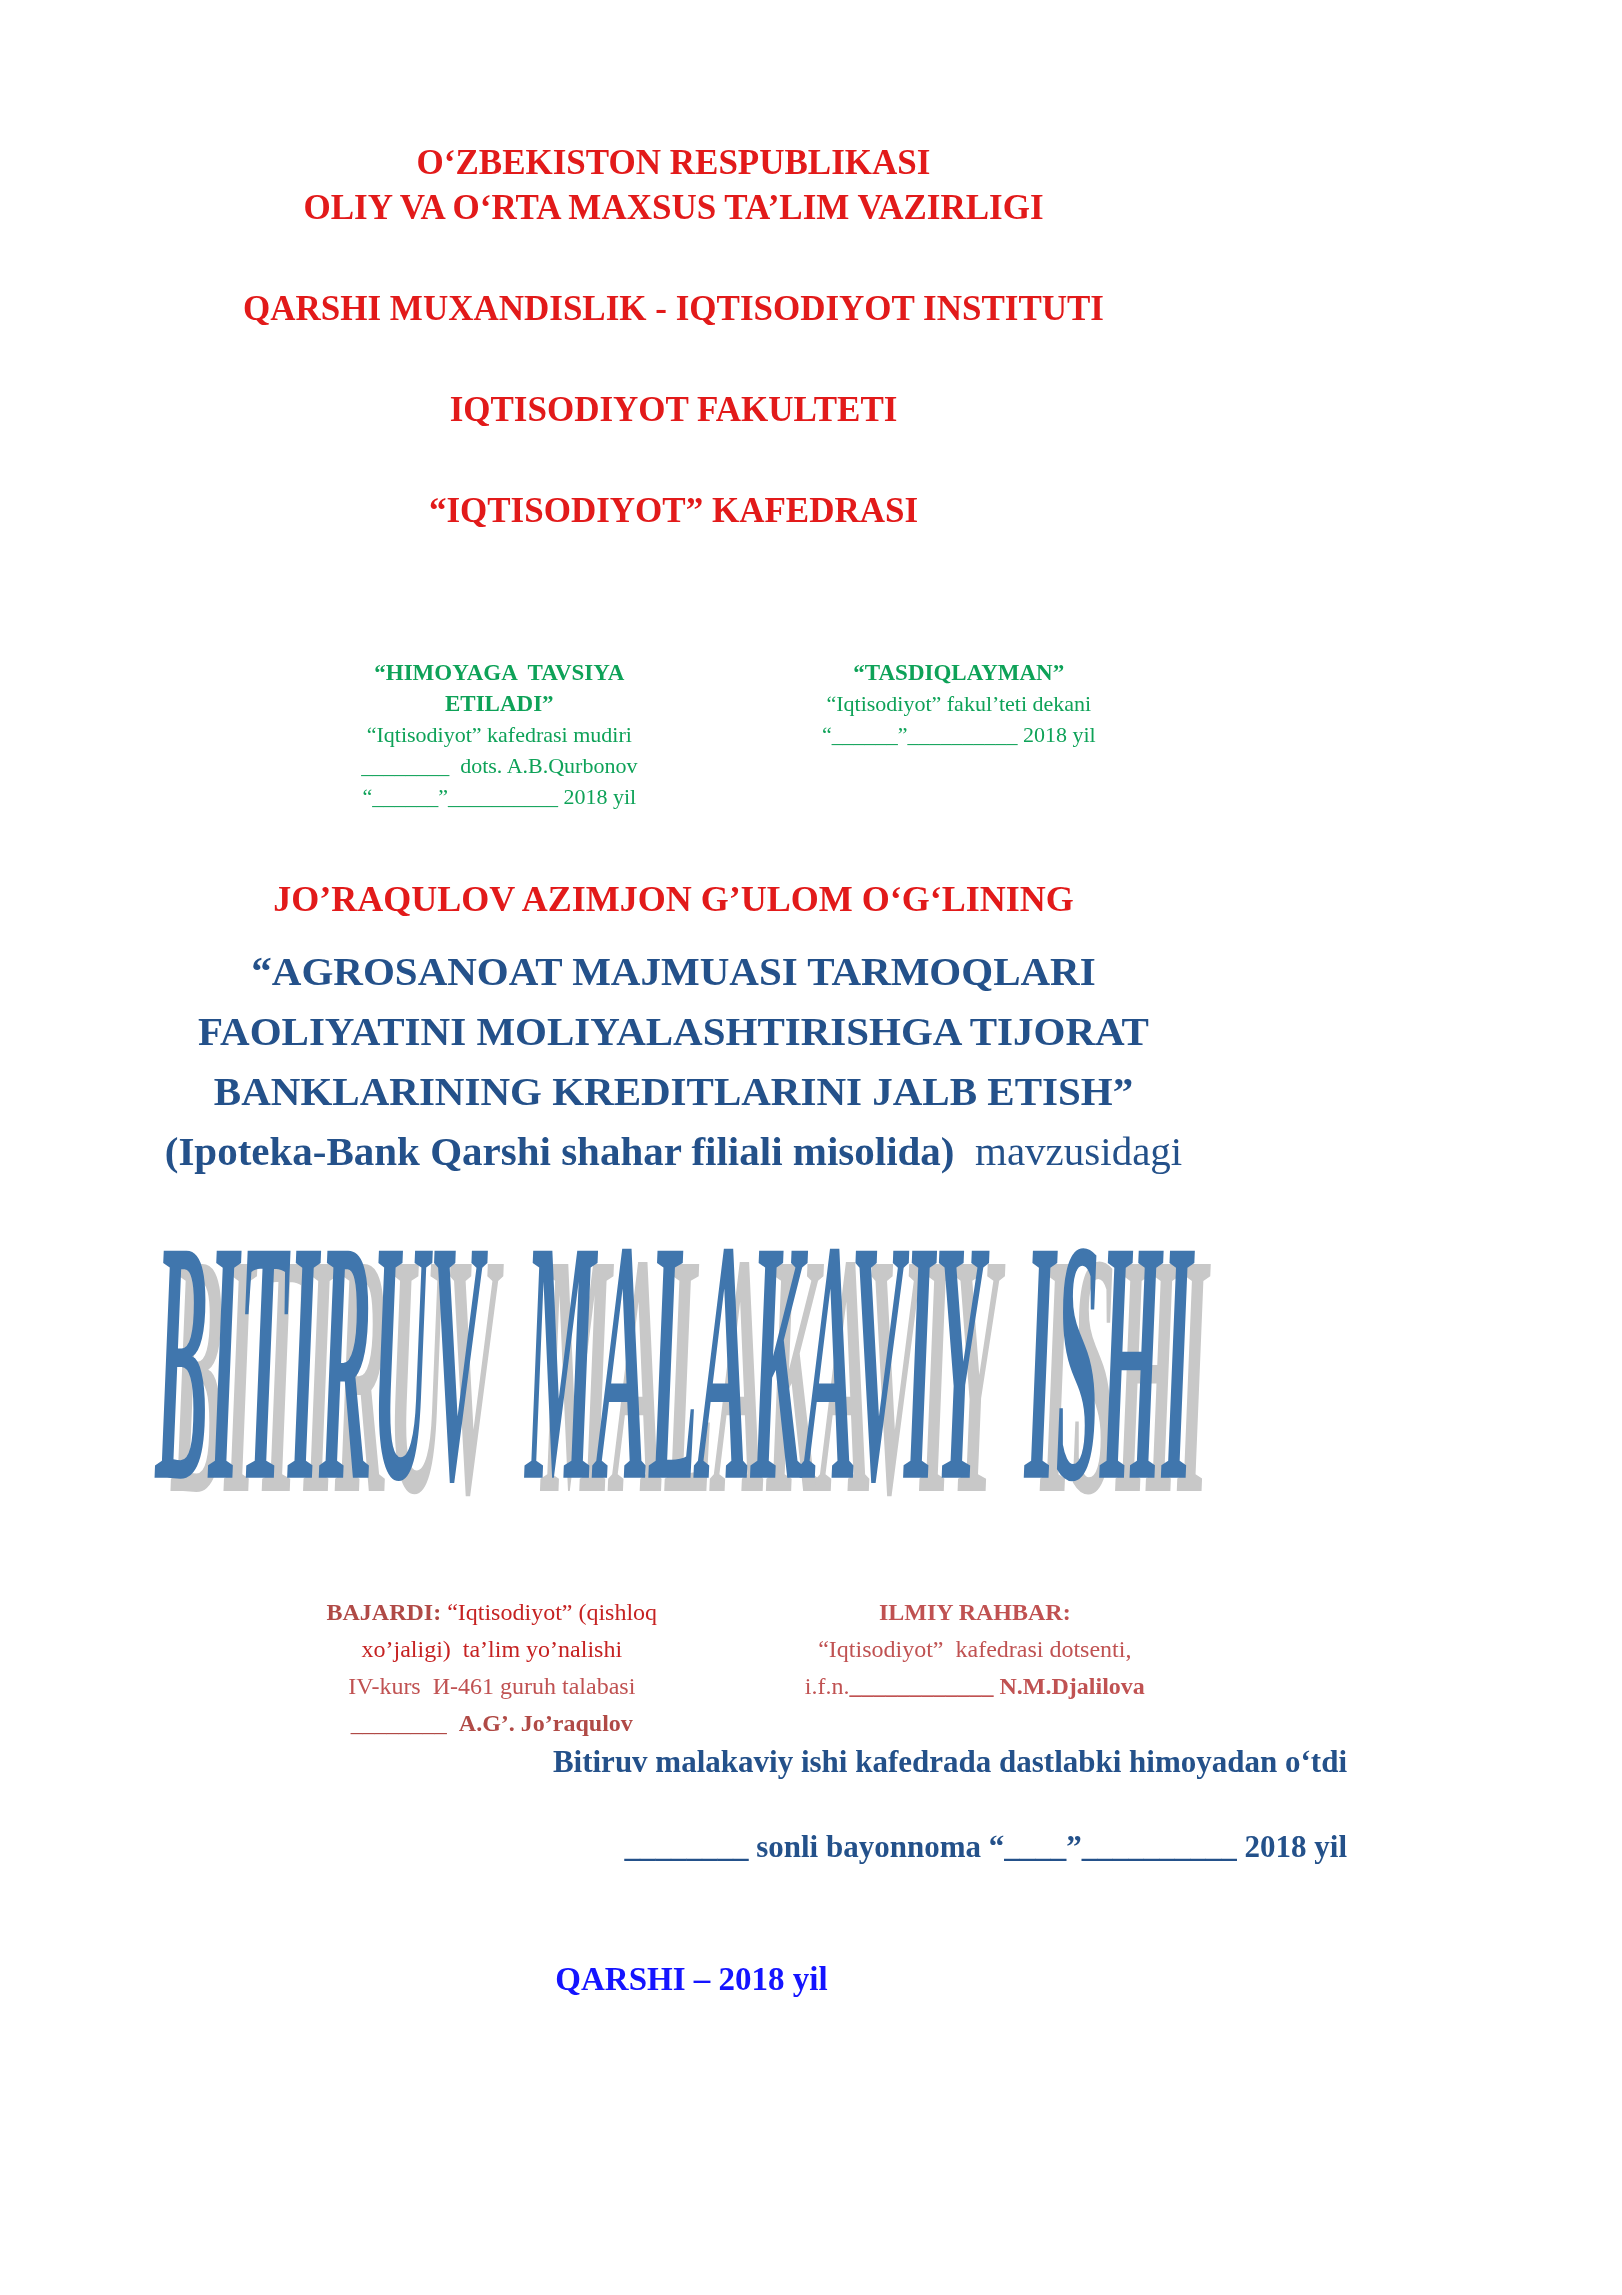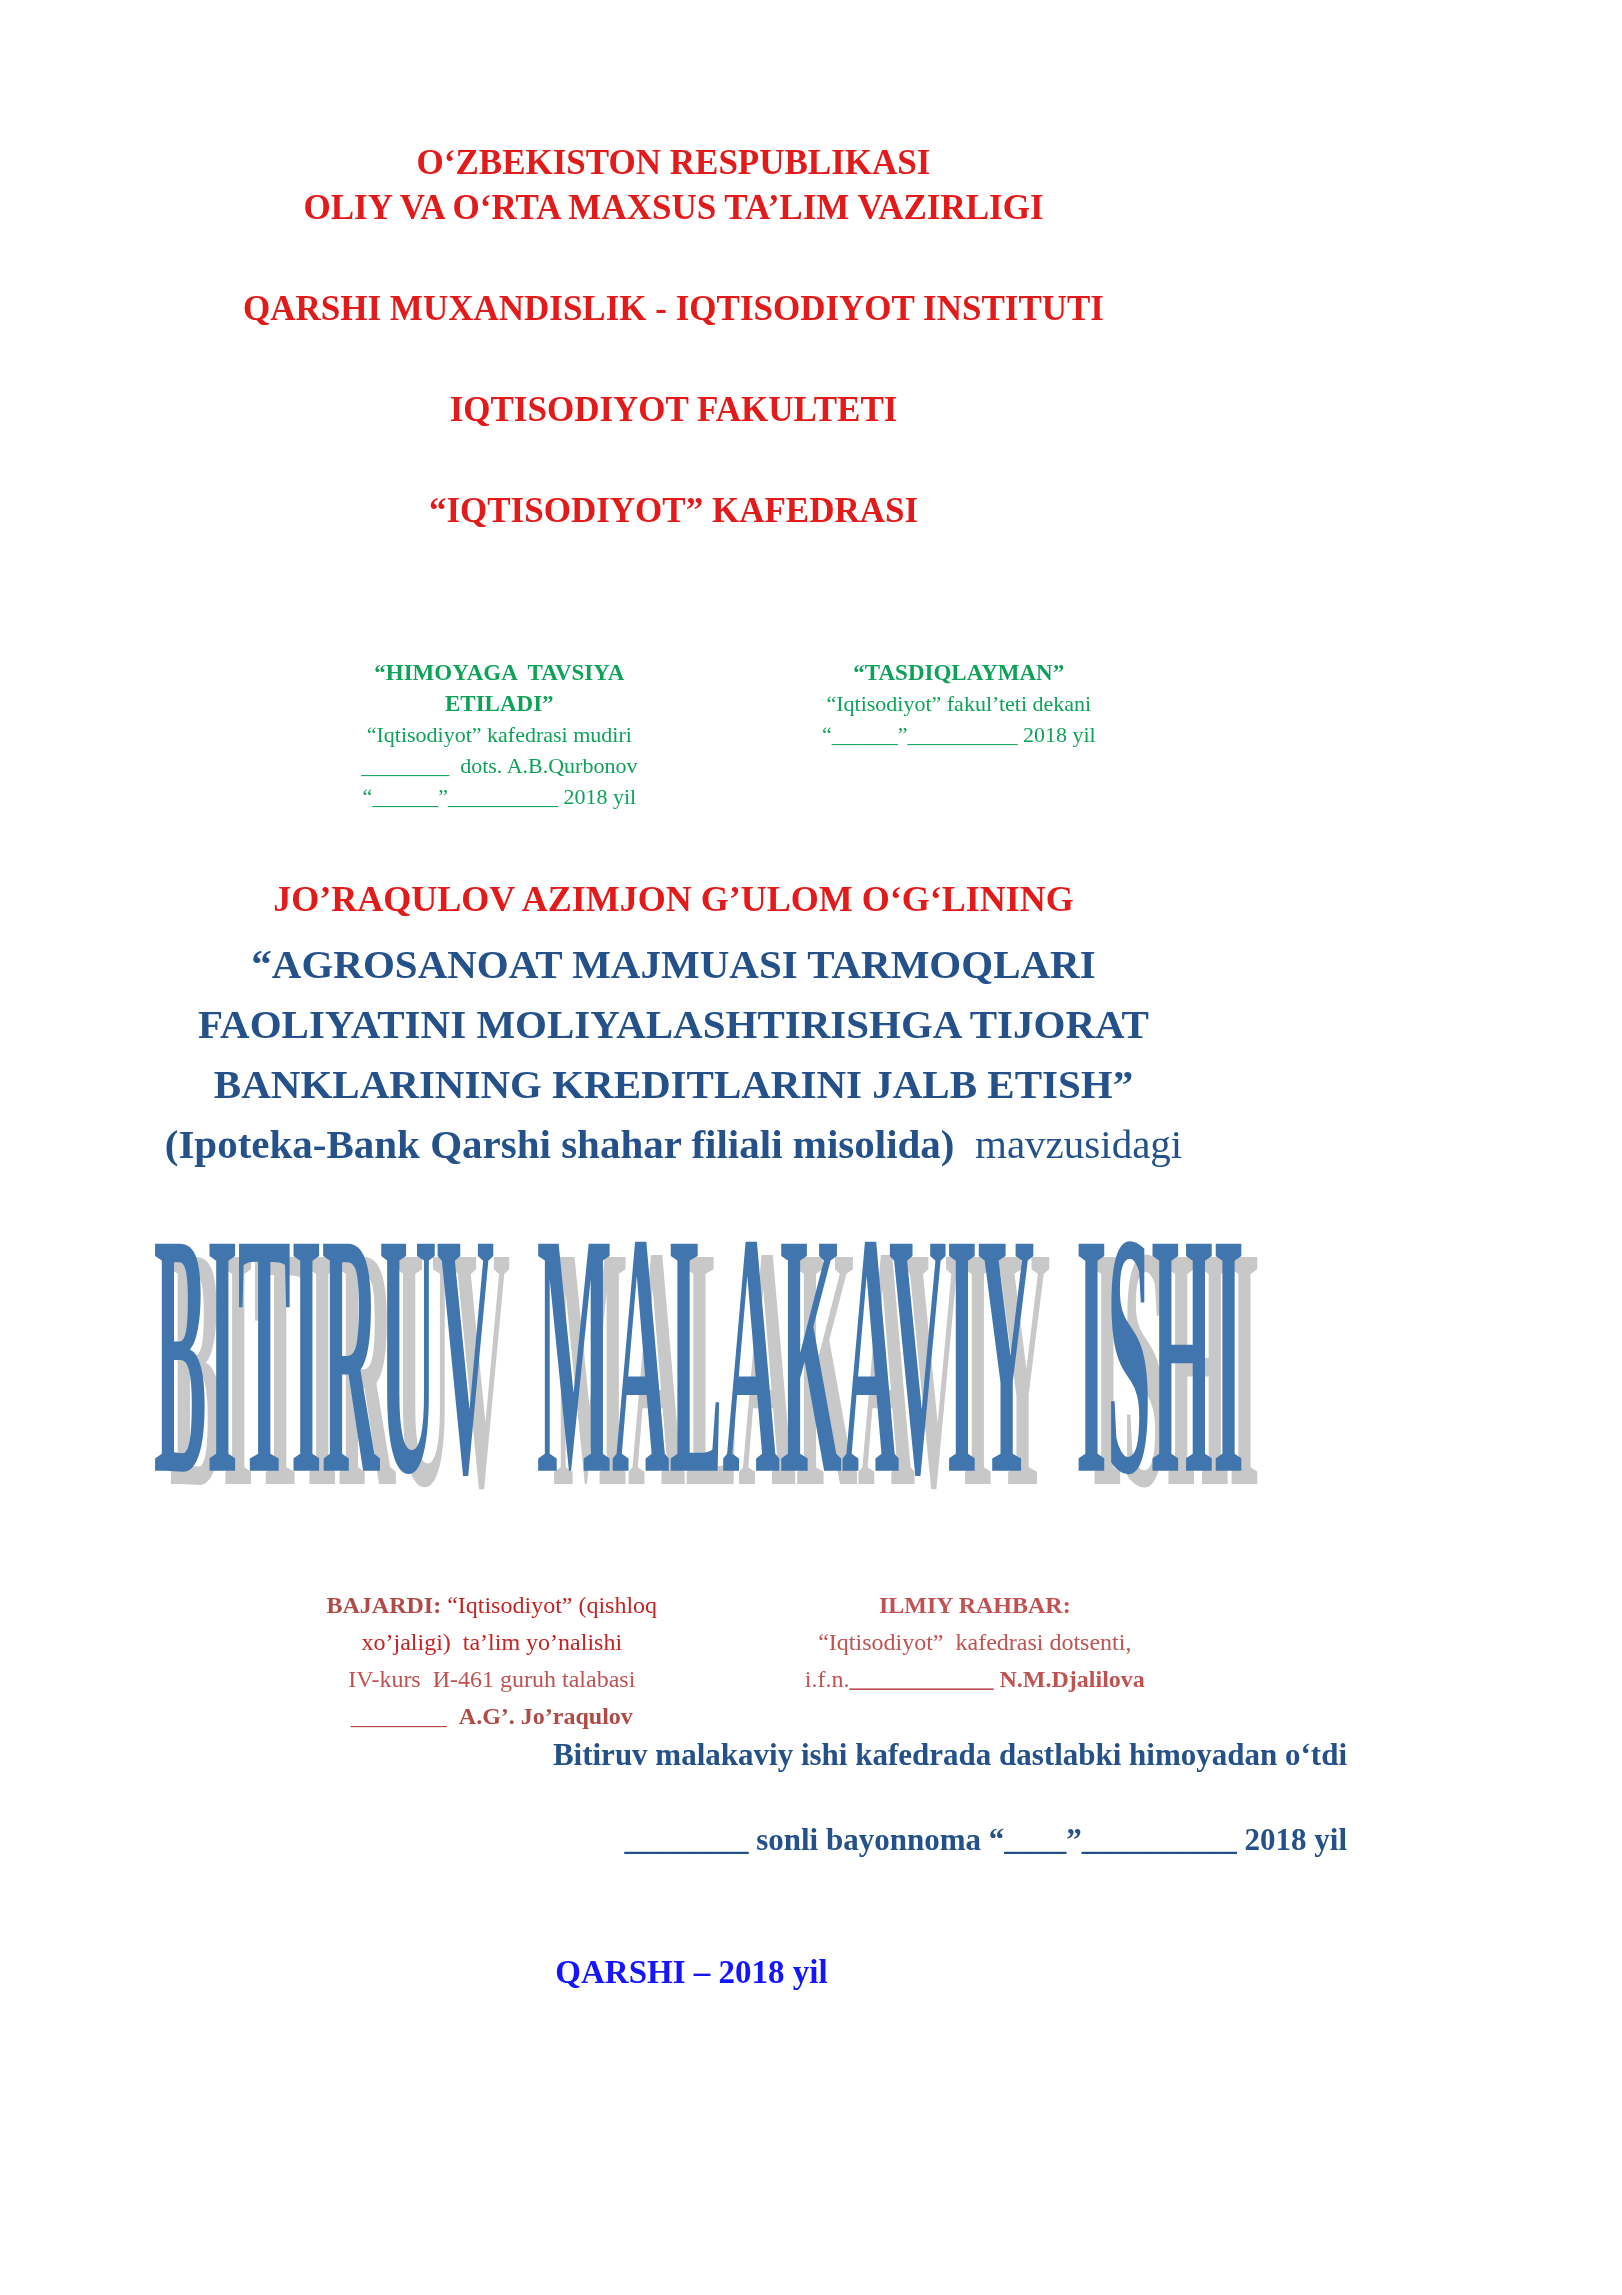--- a/index.html
+++ b/index.html
@@ -34,27 +34,27 @@
     display:flex;justify-content:flex-end;
     padding:0 118px 0 310px;margin-top:124px;
   }
   .approval{color:var(--green);font-size:22px;line-height:31px;text-align:center;}
   .approval .ttl{font-weight:bold;font-size:23px;}
   .approval.left{width:440px;}
   .approval.right{width:628px;}
 
   
   .author{margin-top:64px;text-align:center;color:var(--red);font-weight:bold;font-size:36px;line-height:46px;}
-  .title{text-align:center;color:var(--navy);font-weight:bold;font-size:41px;line-height:60px;margin-top:12px;}
+  .title{text-align:center;color:var(--navy);font-weight:bold;font-size:41px;line-height:60px;margin-top:19px;}
   .subtitle{text-align:center;font-size:41px;line-height:60px;color:var(--navy);}
   .subtitle .b{font-weight:bold;}
   .subtitle .r{font-weight:normal;}
 
   
-  .wordart{height:330px;margin-top:14px;display:flex;align-items:center;}
+  .wordart{height:330px;margin-top:14px;display:flex;align-items:center;justify-content:center;font-style:italic;}
   .wordart .wa-text{
     display:inline-block;
     font-weight:bold;
     font-size:102px;
     white-space:nowrap;
     word-spacing:31px;
     color:var(--wordart-fill);
     text-shadow:20.4px 3.9px 0 var(--wordart-shadow);
     transform:scale(0.78,3.4);
     transform-origin:center center;

